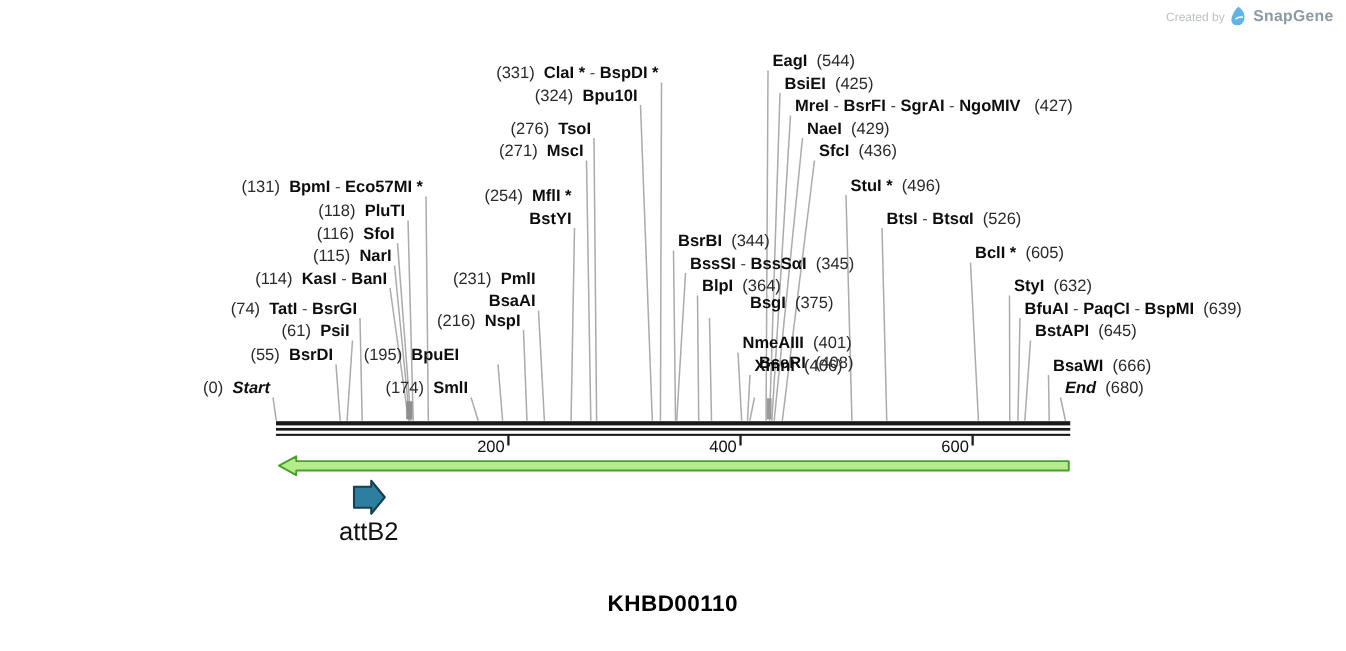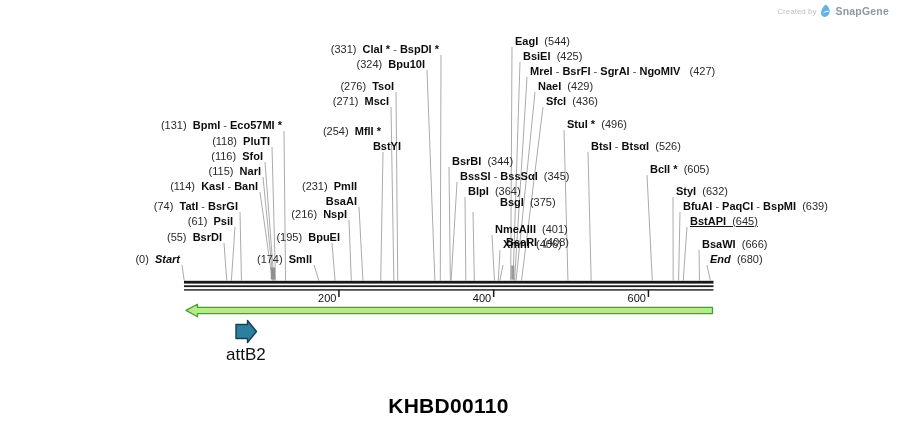--- a/index.html
+++ b/index.html
@@ -20,21 +20,21 @@
     position:absolute;font-size:11px;color:#111;white-space:pre;
   }
   
   .feature-label{
     position:absolute;left:226px;top:345px;width:38px;text-align:right;
     font-size:17px;color:#111;
   }
   
   .map-title{
     position:absolute;left:0;right:0;top:394px;text-align:center;
-    font-size:21px;font-weight:bold;color:#000;letter-spacing:.3px;
+    font-size:15px;font-weight:bold;color:#000;letter-spacing:.3px;
   }
   .map-length{
     position:absolute;left:0;right:0;top:411px;text-align:center;
     font-size:11.5px;color:#1c1c1c;
   }
   
   .credit{
     position:absolute;top:4px;right:8px;display:flex;align-items:center;gap:4px;
   }
   .credit .created-by{font-size:8px;color:#bcc1c6;}
@@ -114,52 +114,52 @@
     <polygon points="236,324.5 247.5,324.5 247.5,320.5 256.5,331.5 247.5,342.5 247.5,338.5 236,338.5" stroke-width="1.4" stroke-linejoin="round" fill="#2e7f9f" stroke="#16404f"></polygon>
   </svg>
 
   <div id="site-labels">
       <div class="site-label" style="top: 43px; right: 458px;"><span class="seg-num">(331)  </span><span class="seg-name">ClaI *</span><span class="seg-sep"> - </span><span class="seg-name">BspDI *</span></div>
       <div class="site-label" style="top: 58px; right: 472px; text-align: right;"><span class="seg-num">(324)  </span><span class="seg-name">Bpu10I</span></div>
       <div class="site-label" style="top: 80px; right: 503px;"><span class="seg-num">(276)  </span><span class="seg-name">TsoI</span></div>
       <div class="site-label" style="top: 95px; right: 508px;"><span class="seg-num">(271)  </span><span class="seg-name">MscI</span></div>
       <div class="site-label" style="top: 119px; right: 615px;"><span class="seg-num">(131)  </span><span class="seg-name">BpmI</span><span class="seg-sep"> - </span><span class="seg-name">Eco57MI *</span></div>
       <div class="site-label" style="top: 125px; right: 516px;"><span class="seg-num">(254)  </span><span class="seg-name">MflI *</span></div>
-      <div class="site-label" style="top: 140px; right: 496px;"><span class="seg-name">BstYI</span></div>
+      <div class="site-label" style="top: 140px; right: 516px;"><span class="seg-name">BstYI</span></div>
       <div class="site-label" style="top: 135px; right: 627px;"><span class="seg-num">(118)  </span><span class="seg-name">PluTI</span></div>
       <div class="site-label" style="top: 150px; right: 634px;"><span class="seg-num">(116)  </span><span class="seg-name">SfoI</span></div>
       <div class="site-label" style="top: 165px; right: 636px;"><span class="seg-num">(115)  </span><span class="seg-name">NarI</span></div>
       <div class="site-label" style="top: 180px; right: 639px;"><span class="seg-num">(114)  </span><span class="seg-name">KasI</span><span class="seg-sep"> - </span><span class="seg-name">BanI</span></div>
       <div class="site-label" style="top: 180px; right: 540px;"><span class="seg-num">(231)  </span><span class="seg-name">PmlI</span></div>
       <div class="site-label" style="top: 195px; right: 540px;"><span class="seg-name">BsaAI</span></div>
       <div class="site-label" style="top: 200px; right: 659px;"><span class="seg-num">(74)  </span><span class="seg-name">TatI</span><span class="seg-sep"> - </span><span class="seg-name">BsrGI</span></div>
       <div class="site-label" style="top: 208px; right: 550px;"><span class="seg-num">(216)  </span><span class="seg-name">NspI</span></div>
       <div class="site-label" style="top: 215px; right: 664px;"><span class="seg-num">(61)  </span><span class="seg-name">PsiI</span></div>
-      <div class="site-label" style="top: 231px; right: 557px;"><span class="seg-num">(195)  </span><span class="seg-name">BpuEI</span></div>
+      <div class="site-label" style="top: 231px; right: 591px;"><span class="seg-num">(195)  </span><span class="seg-name">BpuEI</span></div>
       <div class="site-label" style="top: 231px; right: 675px;"><span class="seg-num">(55)  </span><span class="seg-name">BsrDI</span></div>
       <div class="site-label" style="top: 253px; right: 717px;"><span class="seg-num">(0)  </span><span class="seg-se">Start</span></div>
       <div class="site-label" style="top: 253px; right: 585px;"><span class="seg-num">(174)  </span><span class="seg-name">SmlI</span></div>
       <div class="site-label" style="top: 35px; left: 515px;"><span class="seg-name">EagI</span><span class="seg-num">  (544)</span></div>
       <div class="site-label" style="top: 50px; left: 523px;"><span class="seg-name">BsiEI</span><span class="seg-num">  (425)</span></div>
       <div class="site-label" style="top: 65px; left: 530px;"><span class="seg-name">MreI</span><span class="seg-sep"> - </span><span class="seg-name">BsrFI</span><span class="seg-sep"> - </span><span class="seg-name">SgrAI</span><span class="seg-sep"> - </span><span class="seg-name">NgoMIV</span><span class="seg-num">   (427)</span></div>
       <div class="site-label" style="top: 80px; left: 538px;"><span class="seg-name">NaeI</span><span class="seg-num">  (429)</span></div>
       <div class="site-label" style="top: 95px; left: 546px;"><span class="seg-name">SfcI</span><span class="seg-num">  (436)</span></div>
       <div class="site-label" style="top: 118px; left: 567px;"><span class="seg-name">StuI *</span><span class="seg-num">  (496)</span></div>
       <div class="site-label" style="top: 140px; left: 591px;"><span class="seg-name">BtsI</span><span class="seg-sep"> - </span><span class="seg-name">BtsαI</span><span class="seg-num">  (526)</span></div>
       <div class="site-label" style="top: 163px; left: 650px;"><span class="seg-name">BclI *</span><span class="seg-num">  (605)</span></div>
       <div class="site-label" style="top: 155px; left: 452px;"><span class="seg-name">BsrBI</span><span class="seg-num">  (344)</span></div>
       <div class="site-label" style="top: 170px; left: 460px;"><span class="seg-name">BssSI</span><span class="seg-sep"> - </span><span class="seg-name">BssSαI</span><span class="seg-num">  (345)</span></div>
       <div class="site-label" style="top: 185px; left: 468px;"><span class="seg-name">BlpI</span><span class="seg-num">  (364)</span></div>
       <div class="site-label" style="top: 196px; left: 476px; padding-left: 24px;"><span class="seg-name">BsgI</span><span class="seg-num">  (375)</span></div>
       <div class="site-label" style="top: 223px; left: 495px;"><span class="seg-name">NmeAIII</span><span class="seg-num">  (401)</span></div>
       <div class="site-label" style="top: 238px; left: 503px;"><span class="seg-name">XmnI</span><span class="seg-num">  (406)</span></div>
       <div class="site-label" style="top: 236px; left: 506px;"><span class="seg-name">BseRI</span><span class="seg-num">  (408)</span></div>
       <div class="site-label" style="top: 185px; left: 676px;"><span class="seg-name">StyI</span><span class="seg-num">  (632)</span></div>
       <div class="site-label" style="top: 200px; left: 683px;"><span class="seg-name">BfuAI</span><span class="seg-sep"> - </span><span class="seg-name">PaqCI</span><span class="seg-sep"> - </span><span class="seg-name">BspMI</span><span class="seg-num">  (639)</span></div>
-      <div class="site-label" style="top: 215px; left: 690px; text-decoration: underline;"><span class="seg-name">BstAPI</span><span class="seg-num">  (645)</span></div>
+      <div class="site-label" style="top: 215px; left: 690px;"><span class="seg-name">BstAPI</span><span class="seg-num">  (645)</span></div>
       <div class="site-label" style="top: 238px; left: 702px;"><span class="seg-name">BsaWI</span><span class="seg-num">  (666)</span></div>
       <div class="site-label" style="top: 253px; left: 710px;"><span class="seg-se">End</span><span class="seg-num">  (680)</span></div>
     </div>
 
   <div id="tick-labels">
       <div class="tick-label" style="right: 560.56px; top: 291.5px;">200</div>
       <div class="tick-label" style="right: 405.82px; top: 291.5px;">400</div>
       <div class="tick-label" style="right: 251.08px; top: 291.5px;">600</div>
     </div>
 

